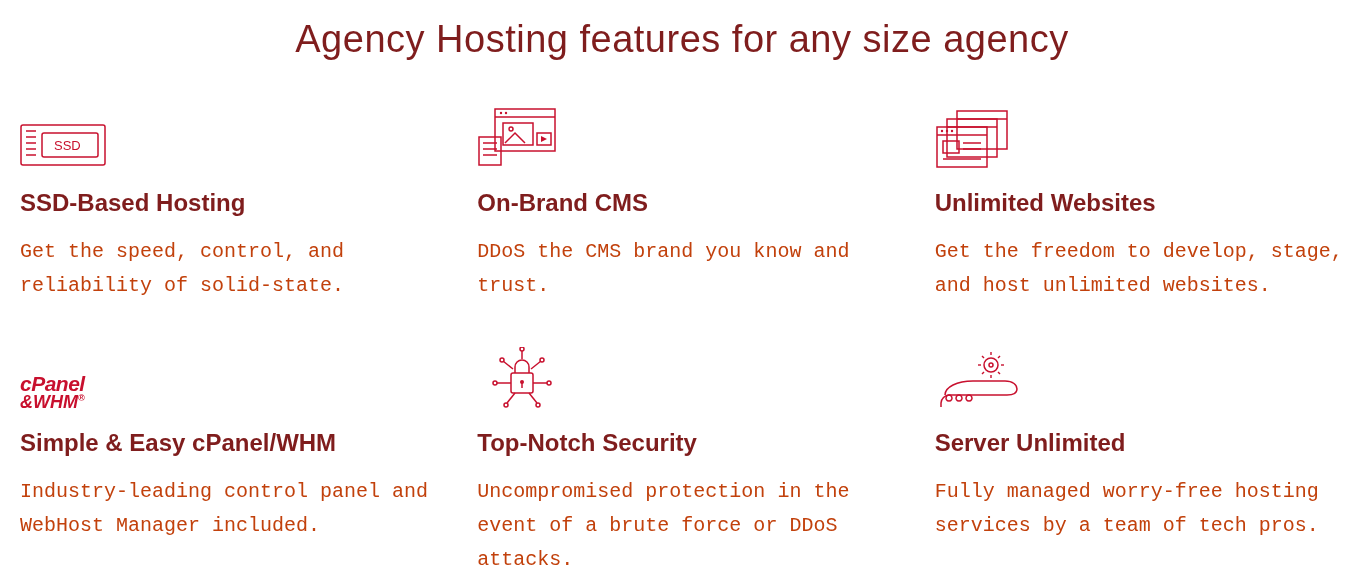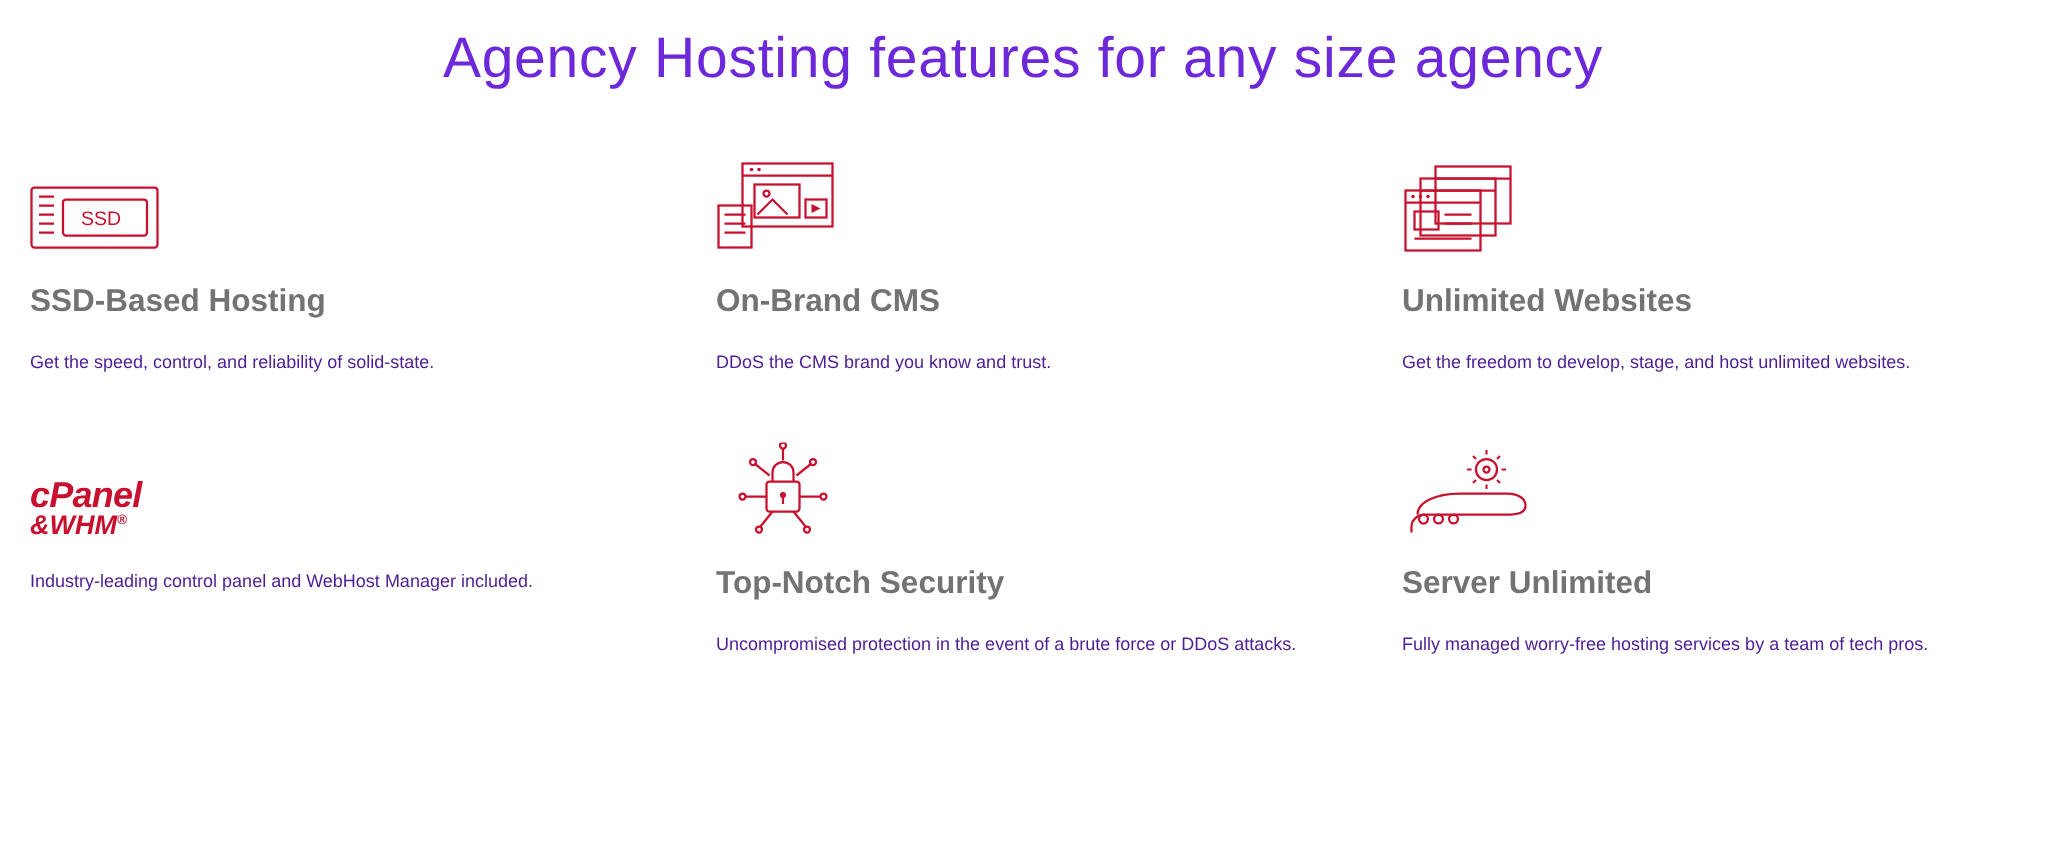--- a/index.html
+++ b/index.html
@@ -8,61 +8,62 @@
     height: 576px;
     background: #ffffff;
     font-family: "Segoe UI", Arial, sans-serif;
     color: #1a1a1a;
     overflow: hidden;
   }
   .page-title {
     text-align: center;
     font-size: 38px;
     font-weight: 400;
-    color: #6d28d9;
+    color: #7f1d1d;
     margin-top: 18px;
     letter-spacing: 0.5px;
   }
   .grid {
     display: grid;
     grid-template-columns: repeat(3, 1fr);
     column-gap: 40px;
     row-gap: 50px;
     padding: 50px 20px 0 20px;
     gap: 48px;
   }
   .feature { }
   .icon-wrap {
     height: 60px;
     display: flex;
     align-items: flex-end;
     margin-bottom: 18px;
   }
   .feature-title {
-    font-size: 21px;
+    font-size: 24px;
     font-weight: 600;
-    color: #737373;
+    color: #7f1d1d;
     margin-bottom: 18px;
     margin-top: 16px;
   }
   .feature-desc {
-    font-size: 12px;
+    font-size: 20px;
     line-height: 1.7;
-    color: #4c1d95;
+    color: #c2410c;
     max-width: 420px;
+    font-family: Liberation Mono, monospace;
   }
   svg { display: block; }
   .cpanel-text {
     font-family: "Segoe UI", Arial, sans-serif;
     font-weight: 900;
     font-style: italic;
     color: #c8102e;
     line-height: 0.95;
   }
-  .cpanel-text .top { font-size: 24px; letter-spacing: -0.5px; }
+  .cpanel-text .top { font-size: 21px; letter-spacing: -0.5px; }
   .cpanel-text .bot { font-size: 18px; letter-spacing: 0px; }
 </style>
 </head>
 <body>
 
 <h1 class="page-title">Agency Hosting features for any size agency</h1>
 
 <div class="grid">
 
   <div class="feature">
@@ -126,20 +127,21 @@
     <p class="feature-desc">Get the freedom to develop, stage, and host unlimited websites.</p>
   </div>
 
   <div class="feature">
     <div class="icon-wrap">
       <div class="cpanel-text">
         <div class="top">cPanel</div>
         <div class="bot">&amp;WHM<span style="font-size:9px;vertical-align:top">®</span></div>
       </div>
     </div>
+    <h3 class="feature-title">Simple &amp; Easy cPanel/WHM</h3>
     <p class="feature-desc">Industry-leading control panel and WebHost Manager included.</p>
   </div>
 
   <div class="feature">
     <div class="icon-wrap">
       <svg width="90" height="64" viewBox="0 0 90 64" fill="none" stroke="#c8102e" stroke-width="1.5">
         <rect x="34" y="26" width="22" height="20" rx="2"></rect>
         <path d="M38 26 v-6 a7 7 0 0 1 14 0 v6"></path>
         <circle cx="45" cy="35" r="2" fill="#c8102e" stroke="none"></circle>
         <line x1="45" y1="36" x2="45" y2="41"></line>

